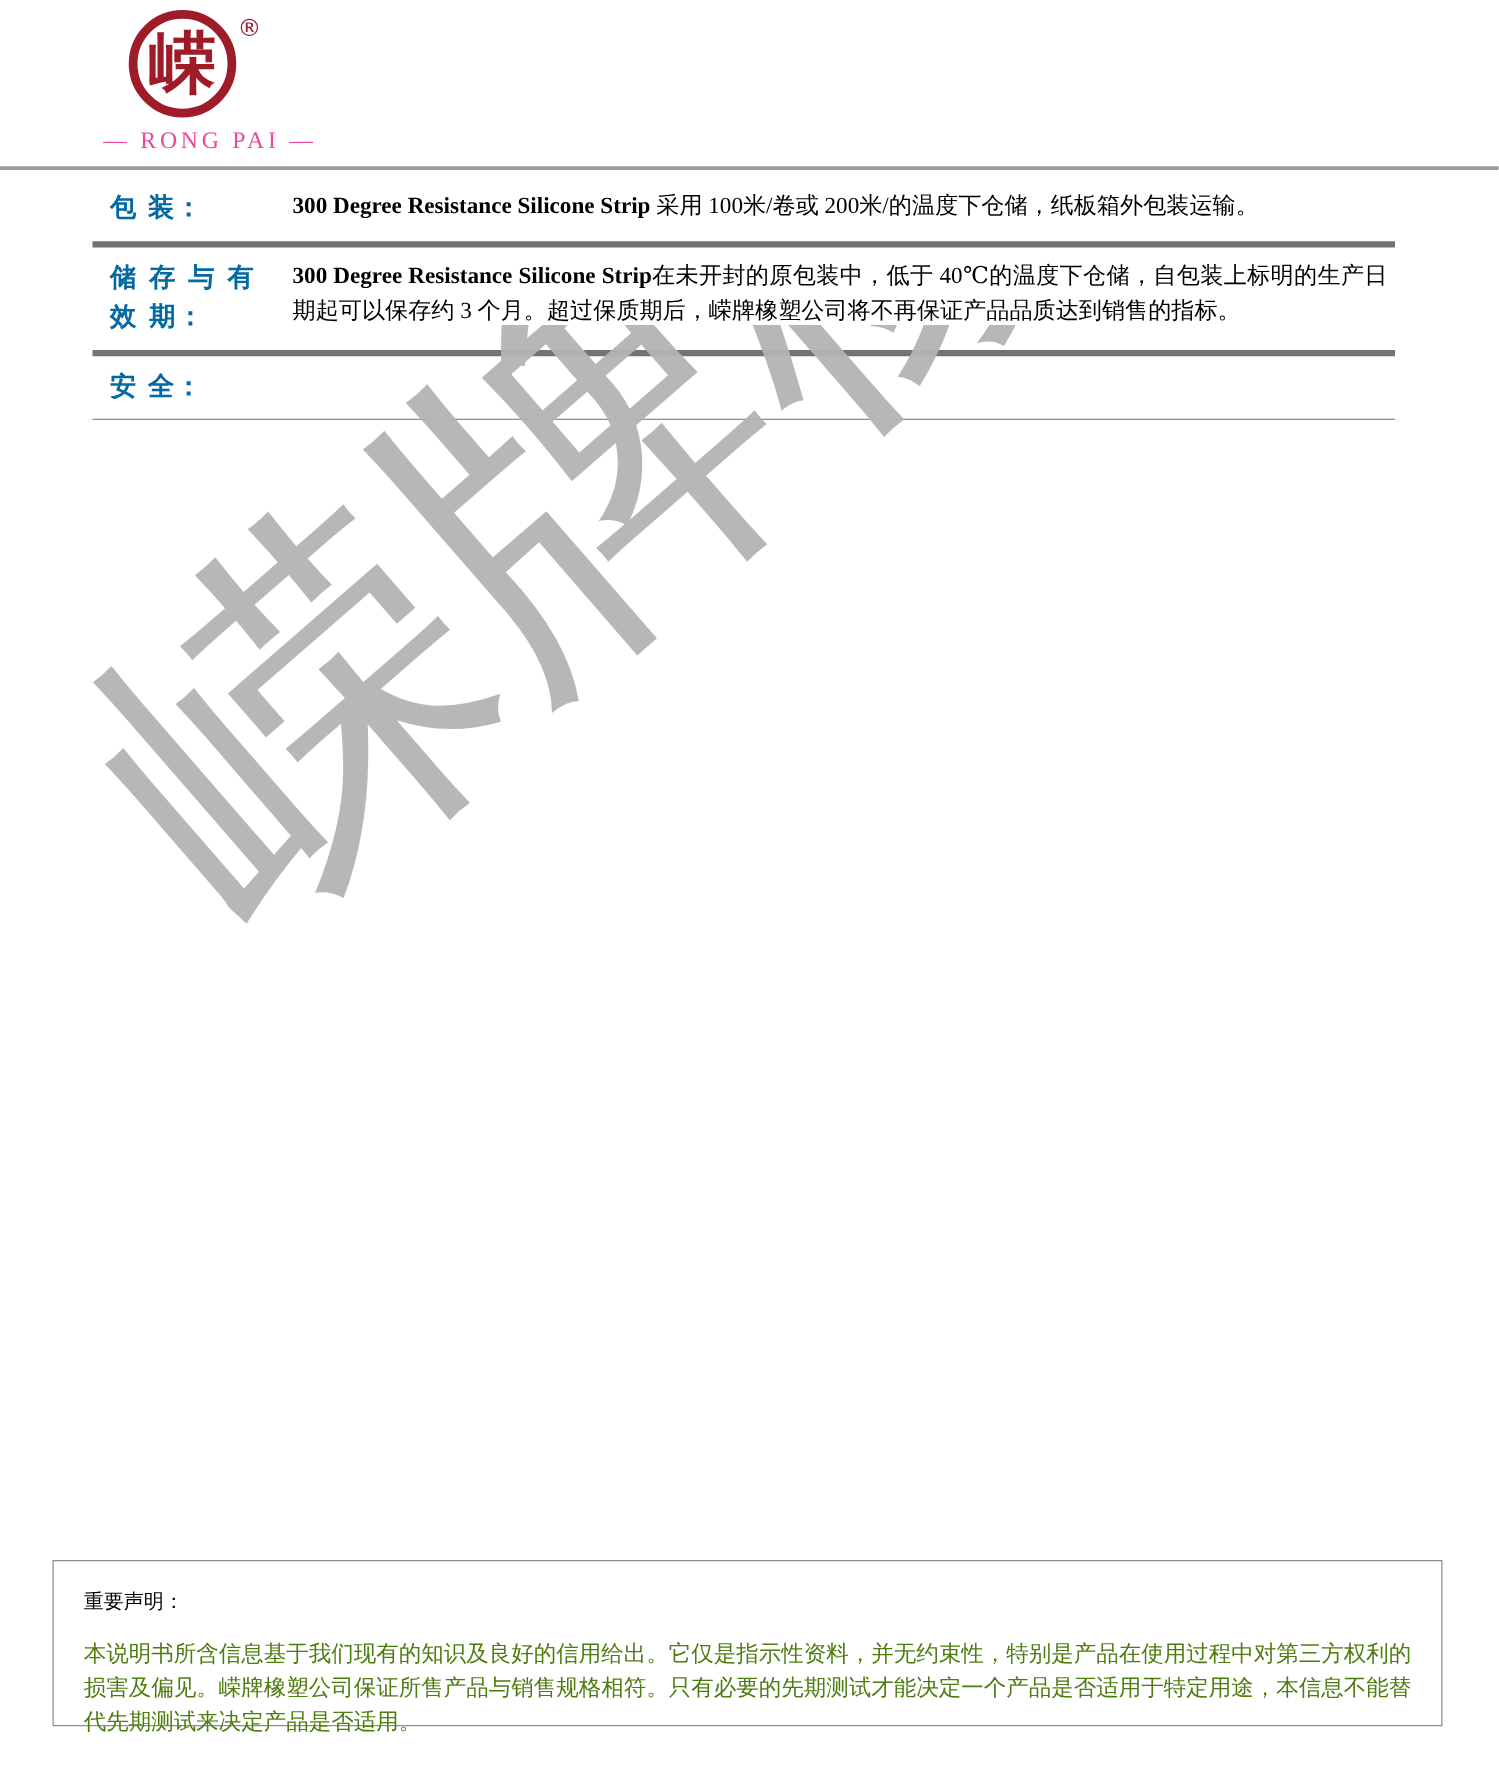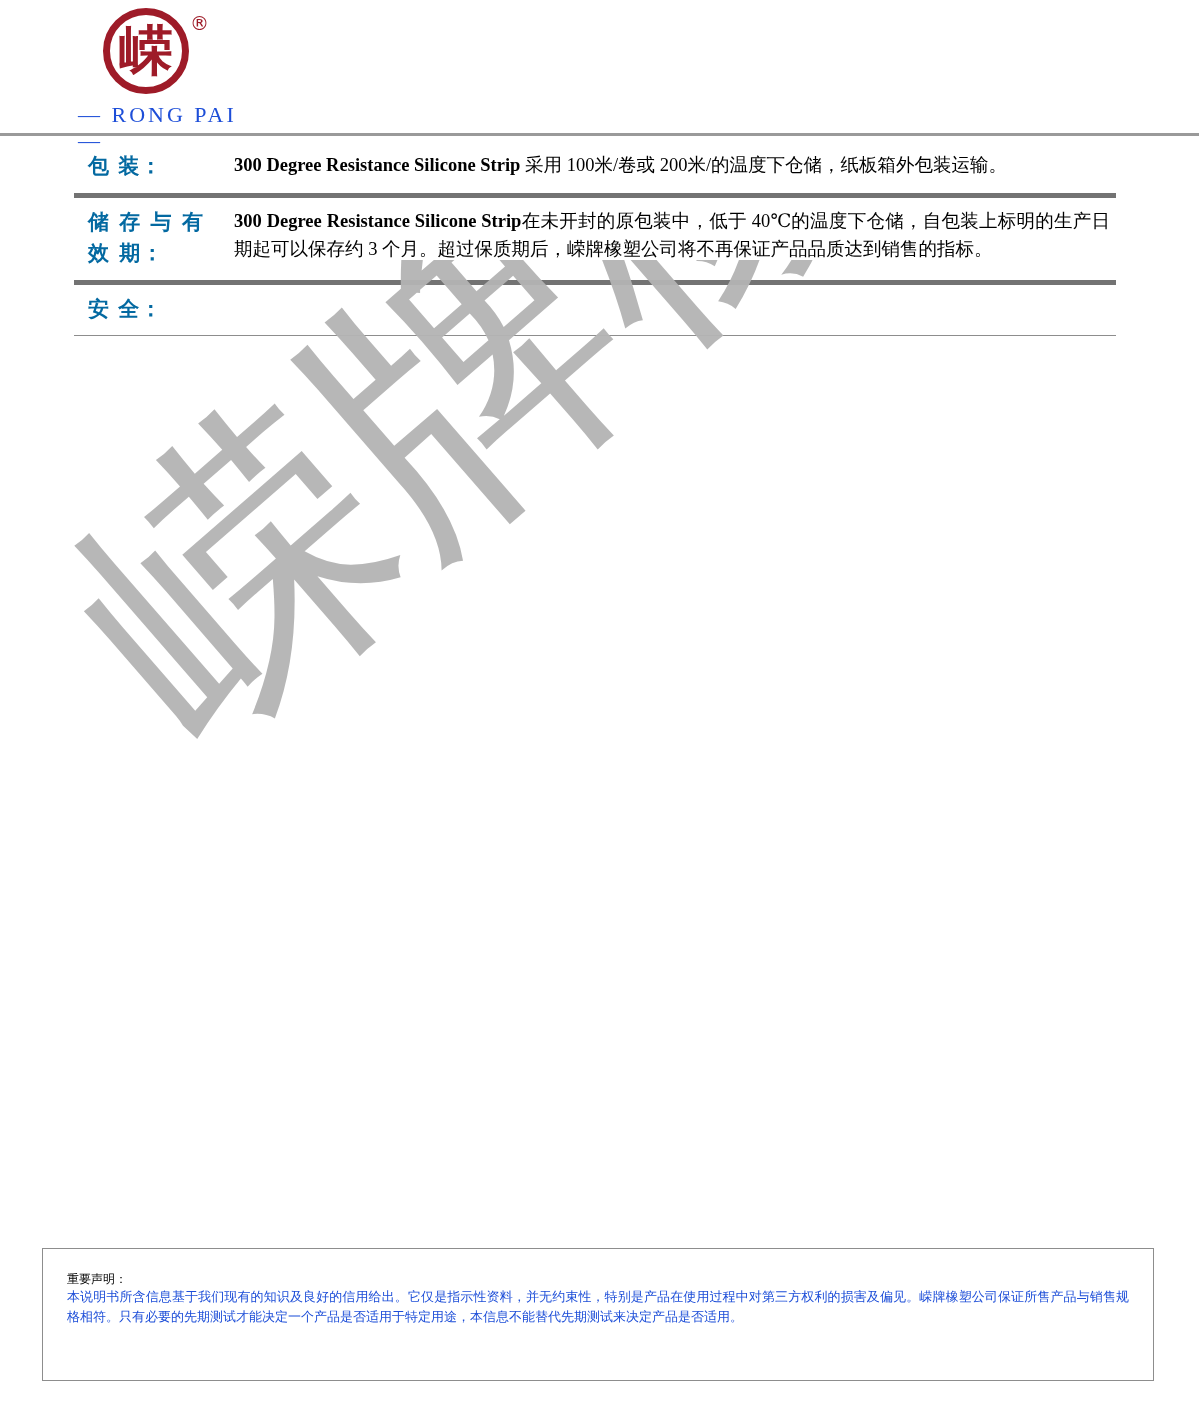--- a/index.html
+++ b/index.html
@@ -65,23 +65,24 @@
     top: 6px;
     font-size: 19px;
     color: #9e1b28;
     font-family: "DejaVu Sans", sans-serif;
   }
   .logo-text {
     position: absolute;
     left: 0;
     top: 96px;
     width: 180px;
-    font-size: 22px;
+    text-align: center;
+    font-size: 19px;
     letter-spacing: 3px;
-    color: #1d4ed8;
+    color: #ec4899;
     font-family: "Liberation Serif", serif;
   }
   .header-rule {
     position: absolute;
     left: 0;
     top: 133px;
     width: 1199px;
     height: 3px;
     background: #9a9a9a;
   }
@@ -162,30 +163,31 @@
     width: 1112px;
     height: 133px;
     border: 1px solid #8d8d8d;
     box-sizing: border-box;
     background: transparent;
   }
   .disclaimer-inner {
     padding: 22px 24px 0 24px;
   }
   .disclaimer-title {
-    font-size: 12px;
+    font-size: 16px;
     font-family: "DejaVu Sans", "Liberation Sans", sans-serif;
     color: #000;
+    margin-bottom: 18px;
   }
   .disclaimer-body {
-    font-size: 13px;
+    font-size: 18px;
     line-height: 1.5;
     text-align: justify;
-    font-family: Liberation Mono, monospace;
-    color: #1d4ed8;
+    font-family: Liberation Sans, sans-serif;
+    color: #4d7c0f;
   }
 </style>
 </head>
 <body>
 
 <div class="header">
   <div class="logo-wrap">
     <div class="logo-mark">
       <div class="ring"></div>
       <div class="glyph">嵘</div>

